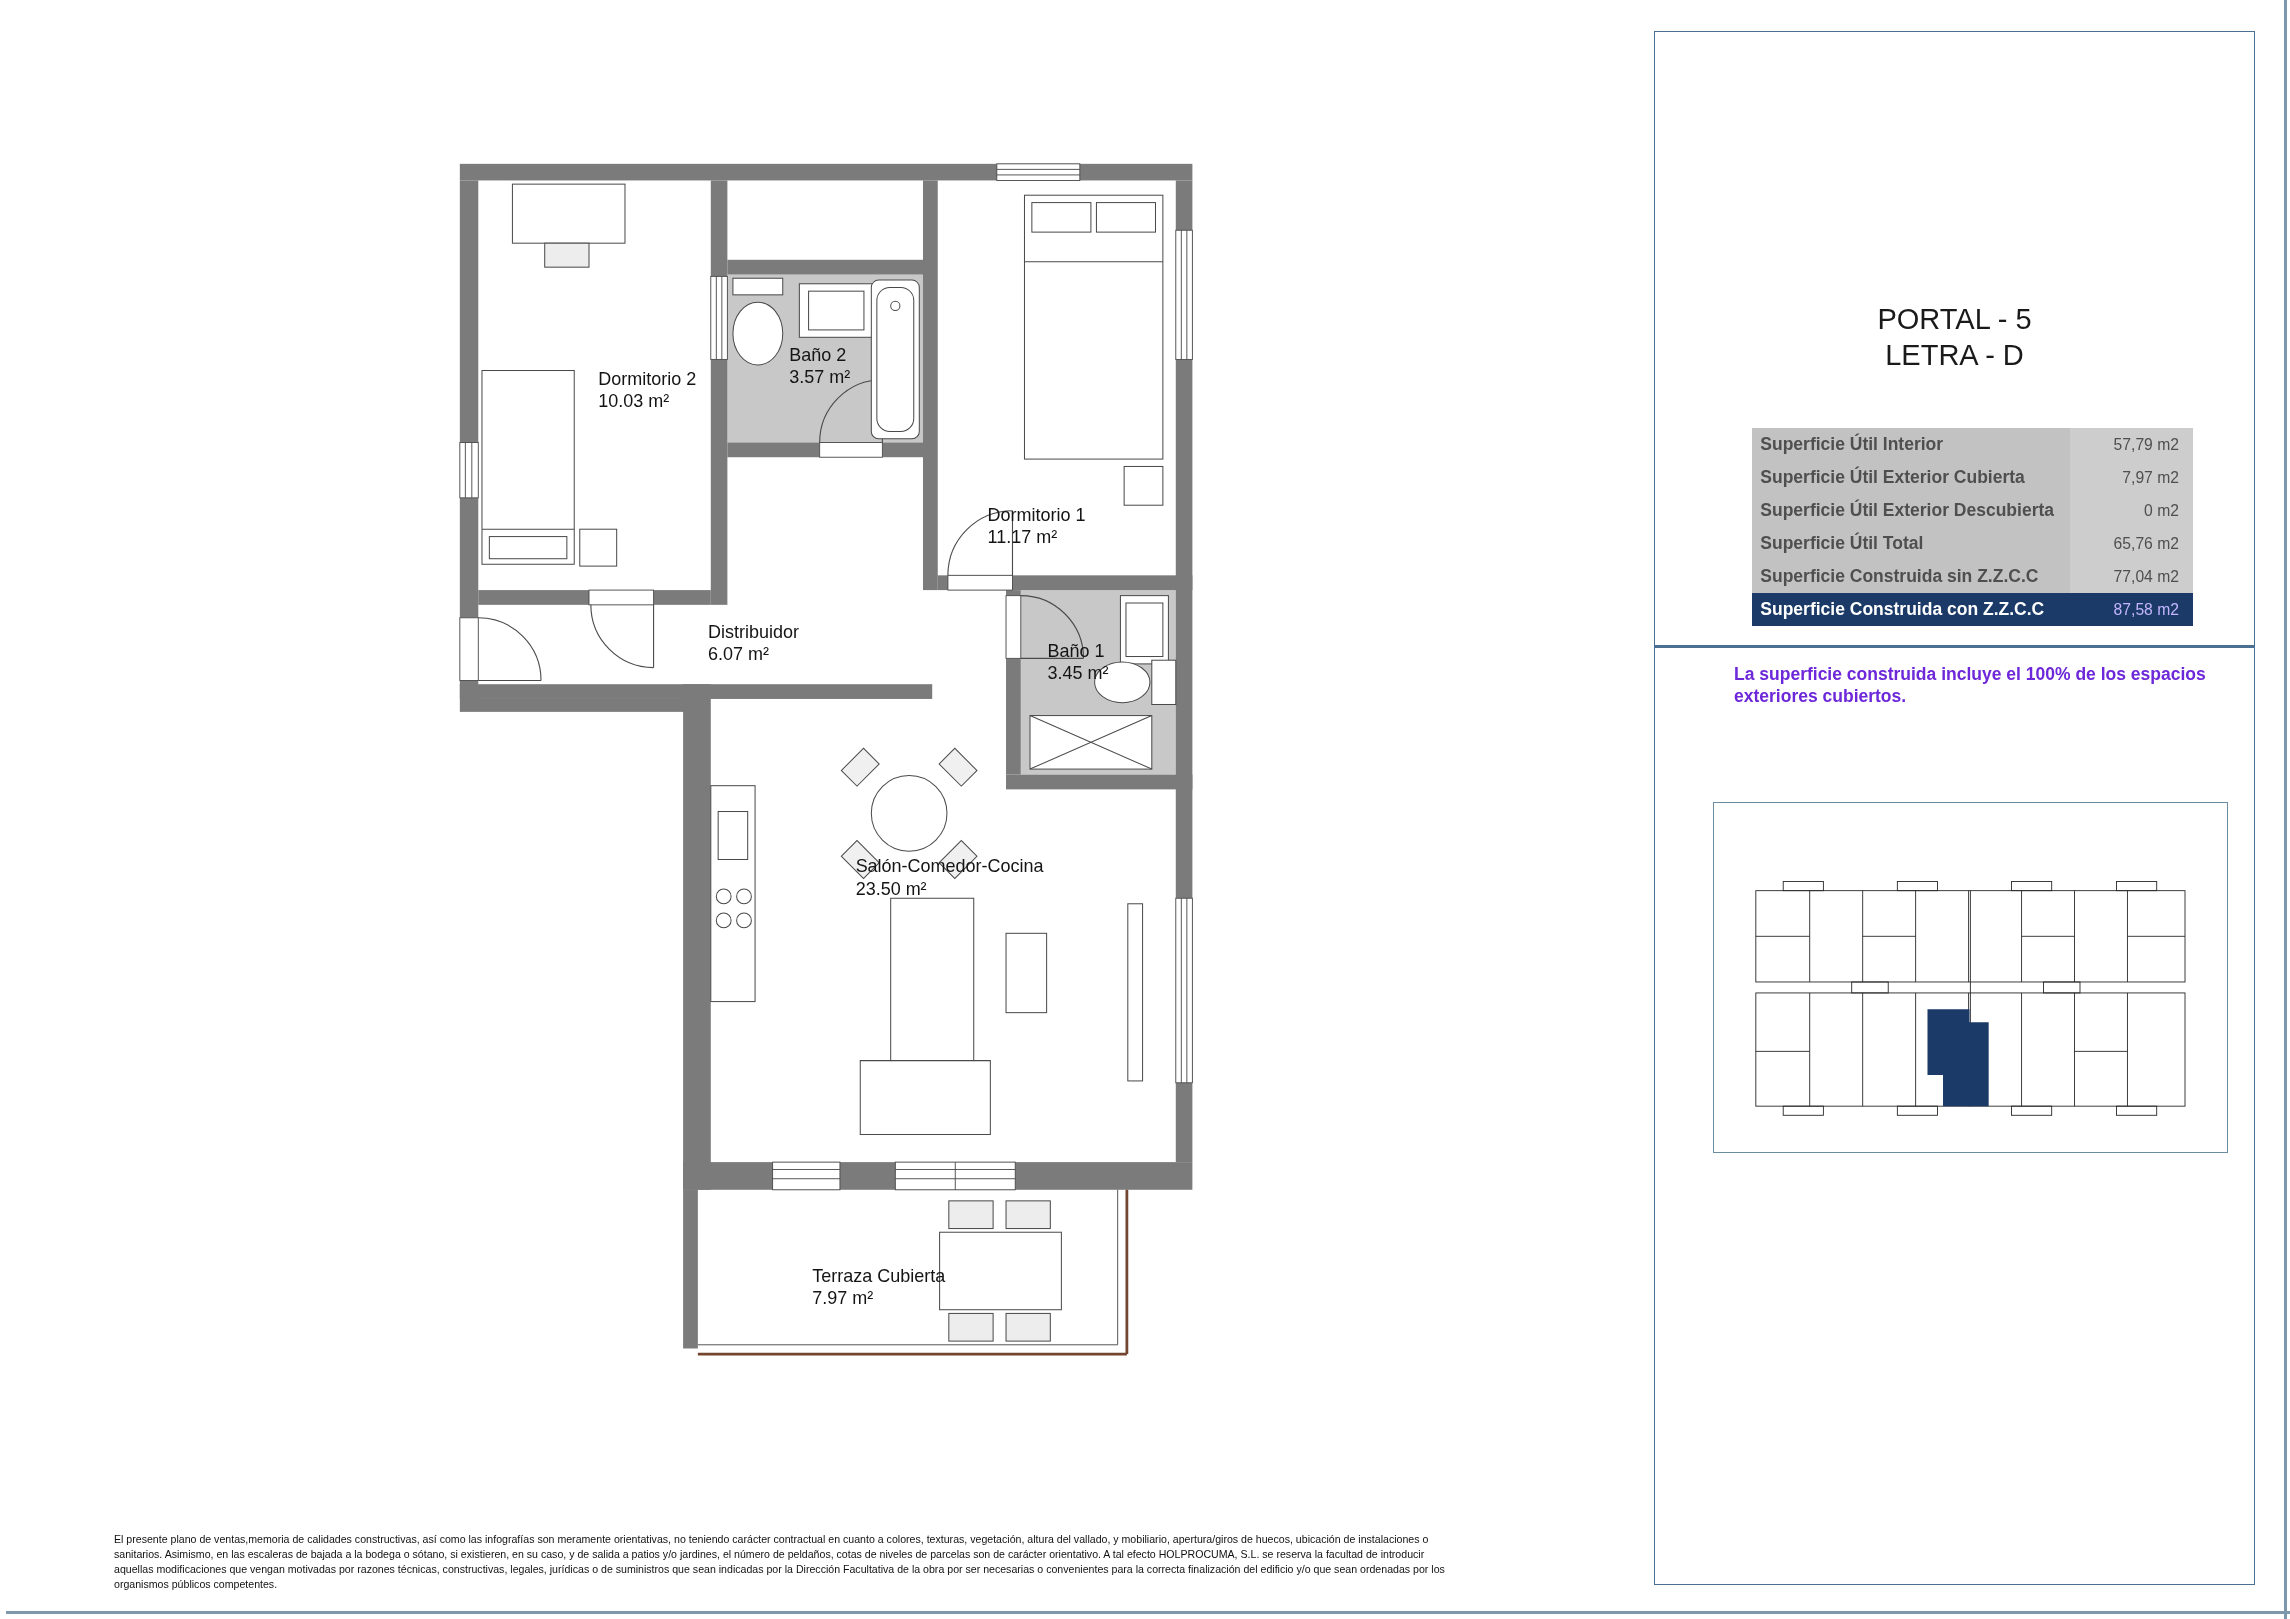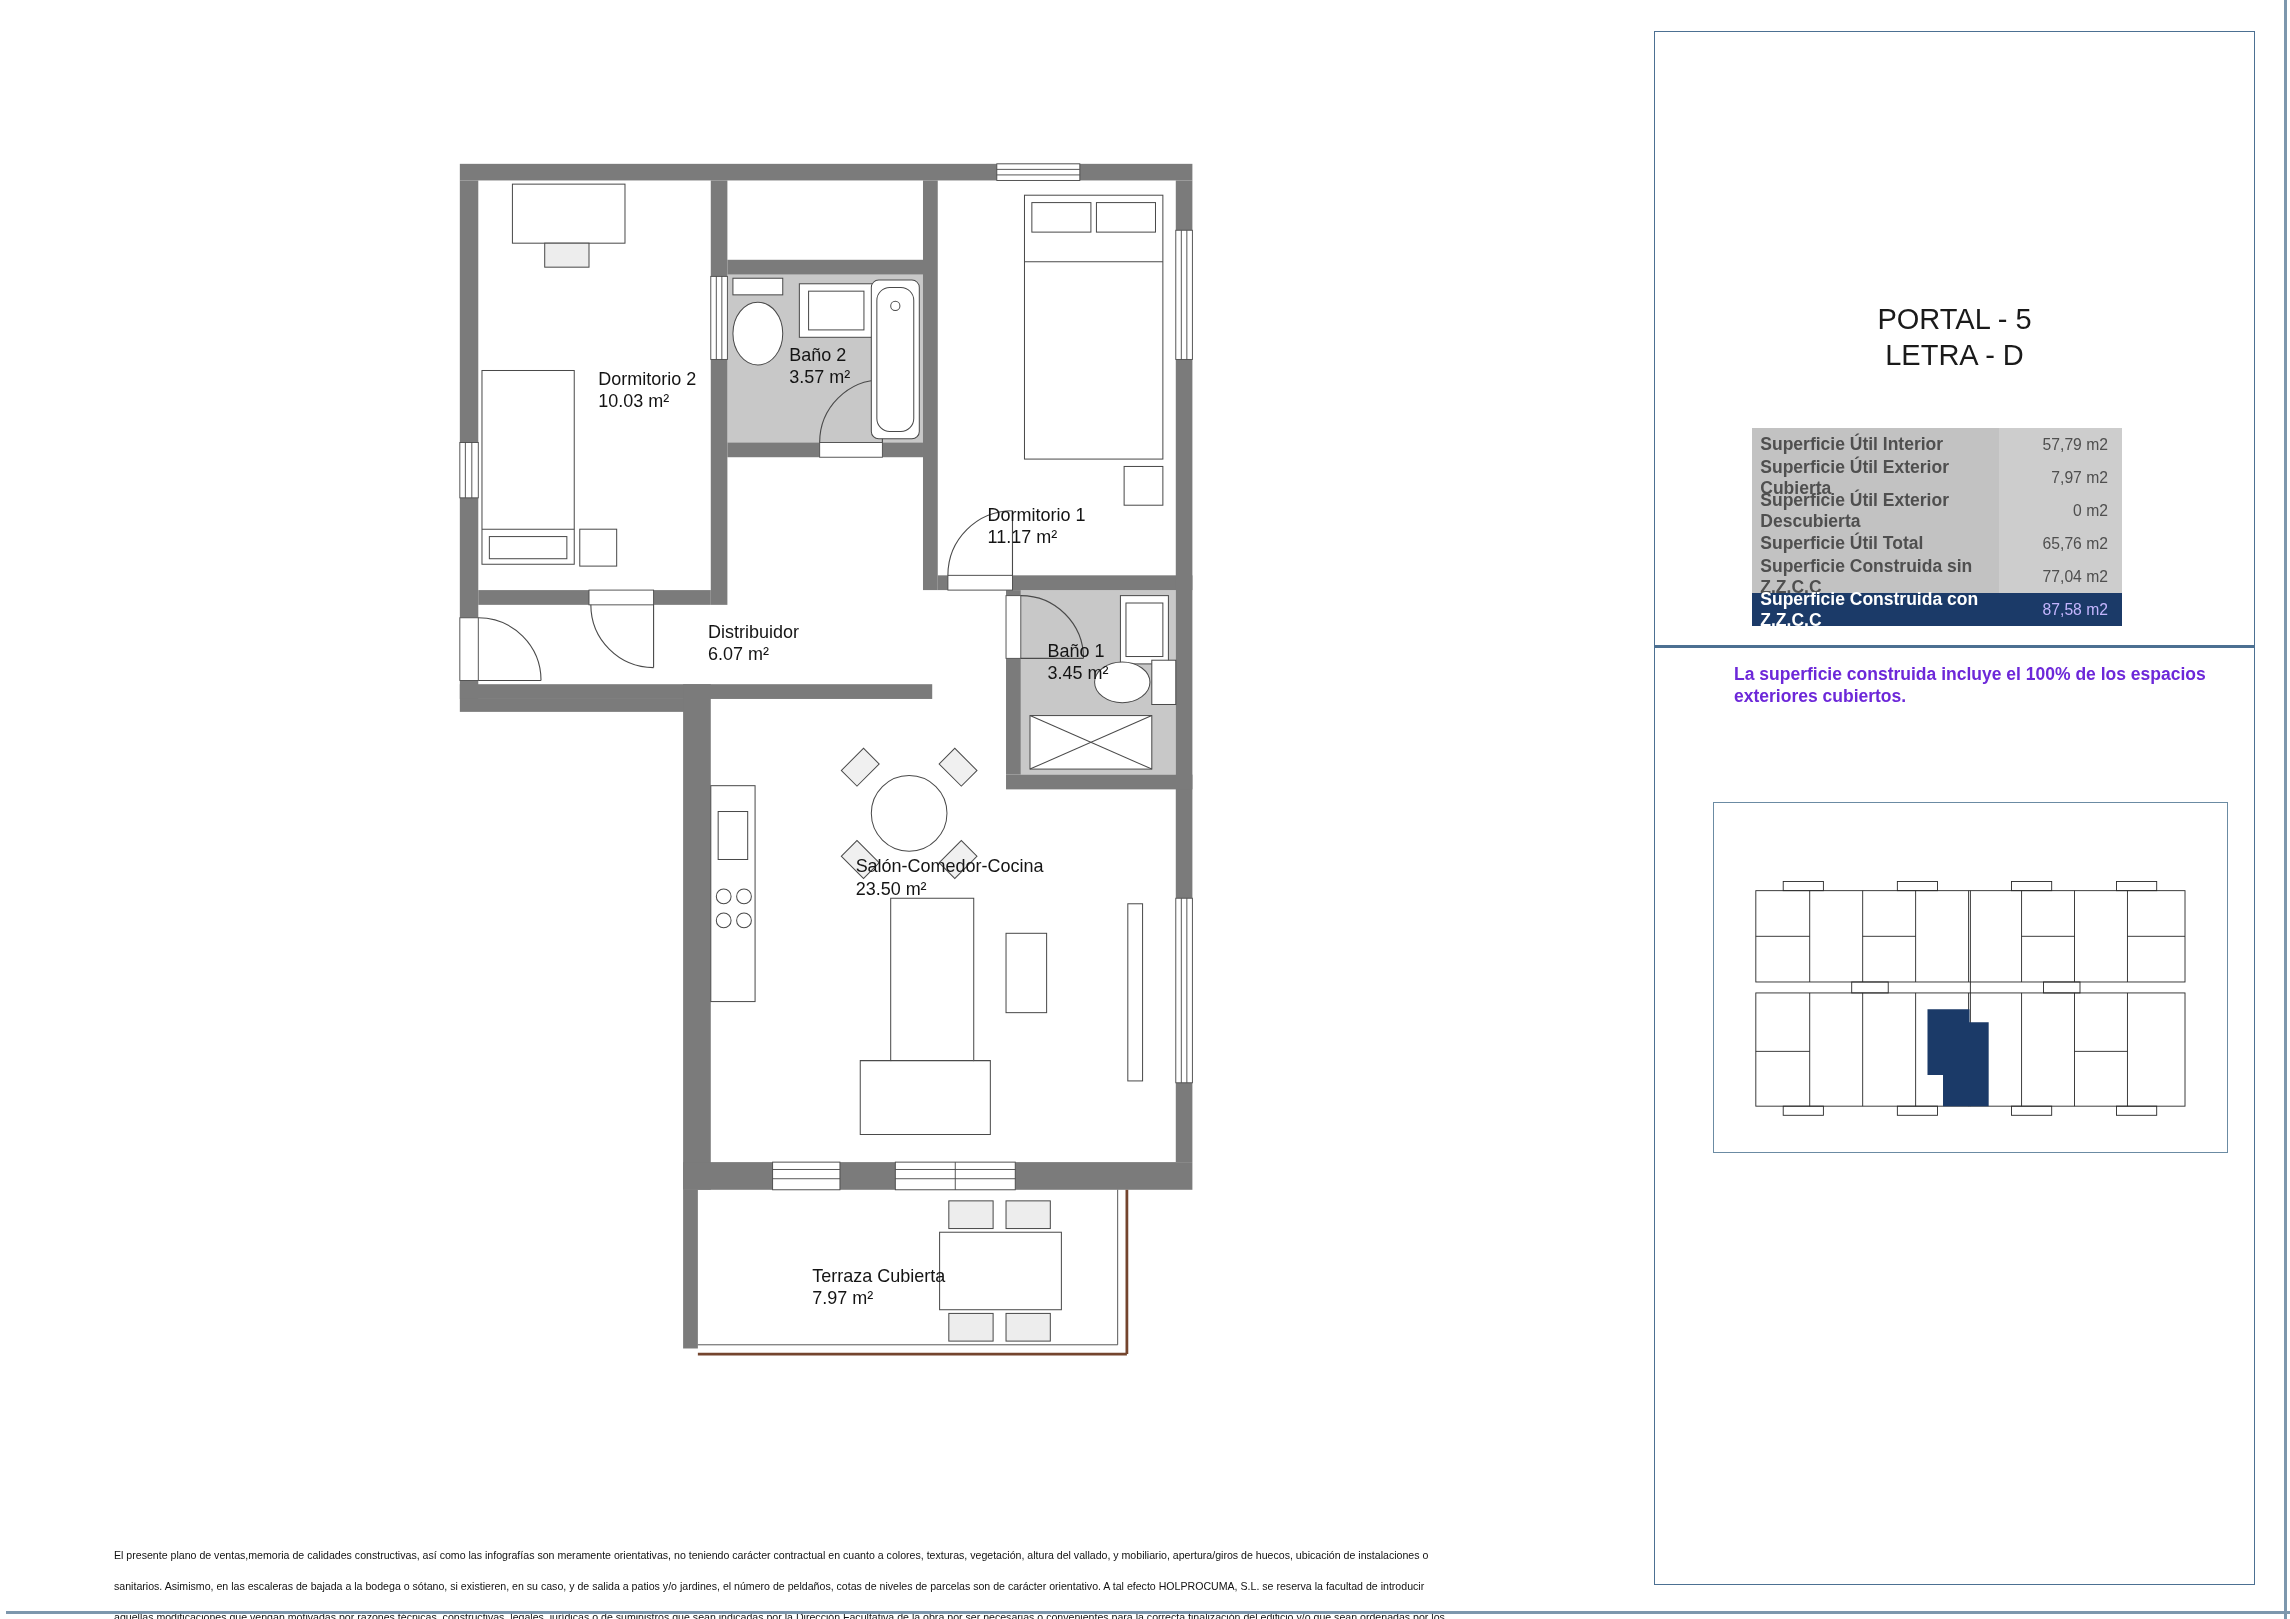--- a/index.html
+++ b/index.html
@@ -18,21 +18,21 @@
 
   
   .panel{
     position:absolute;left:1654px;top:31px;width:601px;height:1554px;
     border:1.8px solid #4c7092;background:#ffffff;box-sizing:border-box;
   }
   .panel-title{
     position:absolute;left:0;top:269px;width:100%;text-align:center;
     font-size:29px;line-height:36px;color:#1a1a1a;
   }
-  .surface-table{position:absolute;left:97px;top:396px;width:370px;}
+  .surface-table{position:absolute;left:97px;top:396px;width:441px;}
   .boja-table{position:absolute;left:97px;top:681px;width:403px;}
   .s-row{display:flex;height:33px;align-items:center;}
   .boja-table .s-row{height:35px;}
   .s-label{
     flex:1;background:#c2c2c2;color:#4f4f4f;font-weight:bold;font-size:17.5px;
     padding-left:8.3px;height:100%;display:flex;align-items:center;
   }
   .s-value{
     width:109px;background:#cdcdcd;color:#4f4f4f;font-size:15.7px;
     display:flex;align-items:center;justify-content:flex-end;padding-right:14px;height:100%;
@@ -47,21 +47,21 @@
   .keyplan-box{
     position:absolute;left:58px;top:770px;width:515px;height:351px;
     border:1.8px solid #6b8ba3;box-sizing:border-box;background:#fff;
   }
 
   
   .disclaimer{
     position:absolute;left:114px;top:1532px;width:1537px;
     font-size:10.6px;line-height:15px;color:#111;
   }
-  .disclaimer div{white-space:nowrap;margin-top:16px;}
+  .disclaimer div{white-space:nowrap;}
 </style>
 </head>
 <body>
 
 <div class="plan">
 <svg width="775" height="1264" viewBox="0 0 840 1370" xmlns="http://www.w3.org/2000/svg">
 
   <g fill="#c8c8c8">
     <rect x="318" y="148" width="212" height="182"></rect>
     <rect x="636" y="490" width="168" height="200"></rect>

